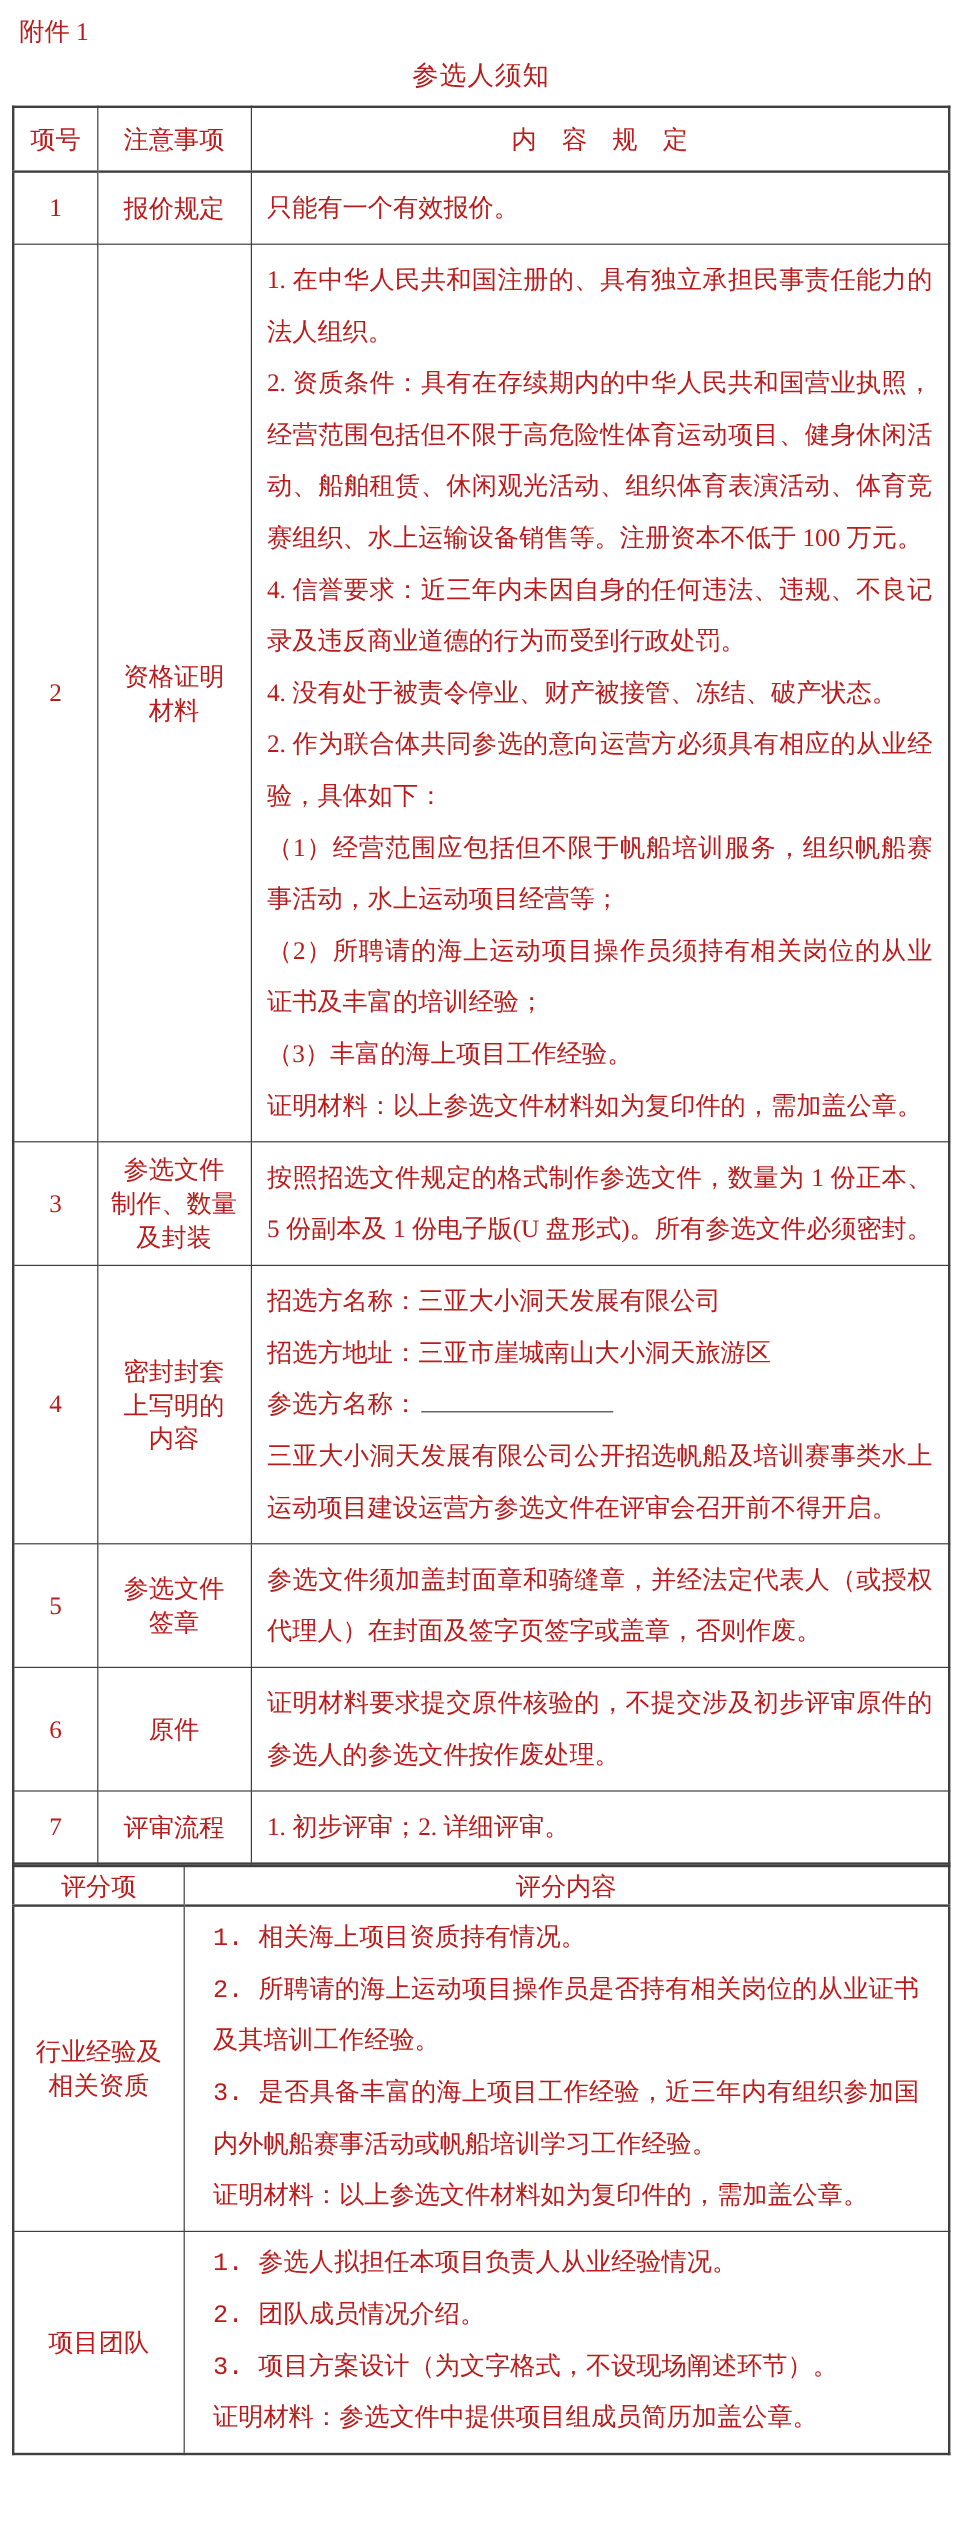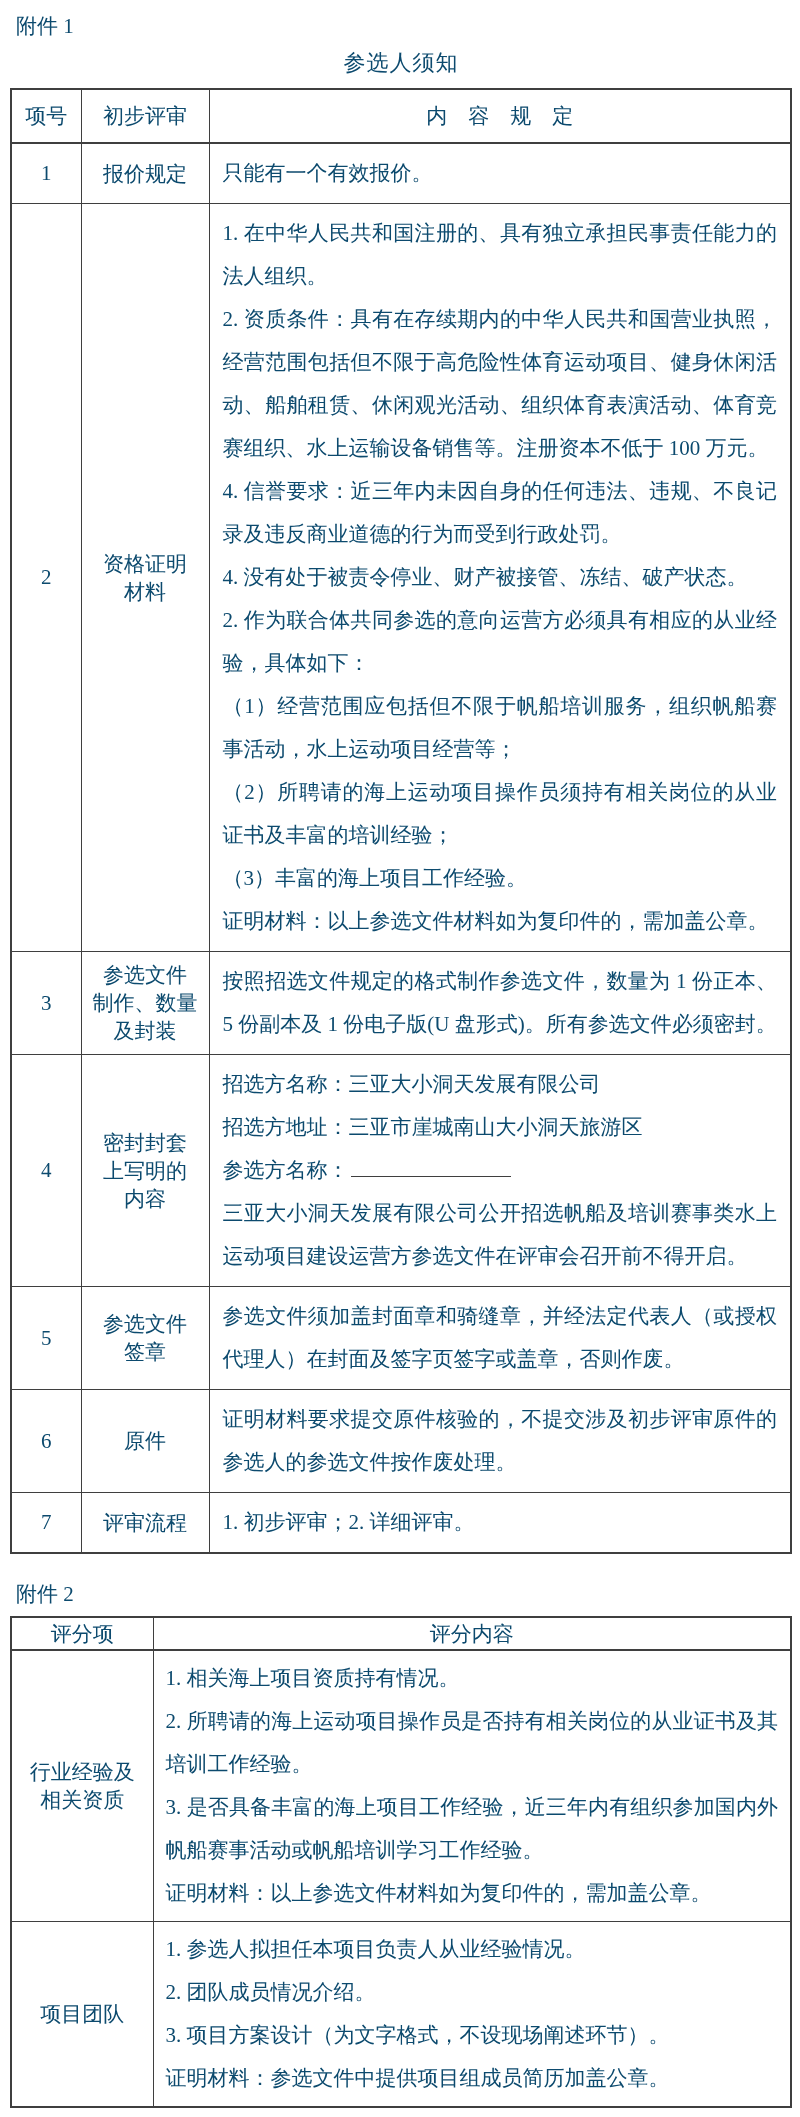--- a/index.html
+++ b/index.html
@@ -5,21 +5,21 @@
   html, body {
     margin: 0;
     padding: 0;
     background: #fdfdfd;
   }
   .doc {
     width: 800px;
     height: 2117px;
     box-sizing: border-box;
     background: #ffffff;
-    color: #0c4a6e;
+    color: #b91c1c;
     font-family: "Liberation Serif", "DejaVu Serif", serif;
     padding: 8px 8px 0 10px;
     overflow: hidden;
     position: relative;
   }
   .attachment-label {
     font-size: 21px;
     line-height: 28px;
     margin: 4px 0 8px 6px;
   }
@@ -67,21 +67,21 @@
     padding: 6px 2px;
   }
   .content-cell {
     font-size: 21px;
     line-height: 43px;
     padding: 8px 13px;
     vertical-align: middle;
     text-align: justify;
     border-radius: 26px;
   }
-  .t2 .content-cell { padding: 6px 12px; }
+  .t2 .content-cell { padding: 6px 24px; font-family: Liberation Mono, monospace; }
   .content-cell p { margin: 0; }
   .blank-underline {
     display: inline-block;
     width: 160px;
     height: 1em;
     border-bottom: 1px solid #3f3f3f;
     margin-left: 2px;
     vertical-align: baseline;
   }
 </style>
@@ -96,21 +96,21 @@
 
   <table class="doc-table t1">
     <colgroup>
       <col style="width:70px">
       <col style="width:128px">
       <col>
     </colgroup>
     <thead>
       <tr>
         <th>项号</th>
-        <th>初步评审</th>
+        <th>注意事项</th>
         <th>内　容　规　定</th>
       </tr>
     </thead>
     <tbody id="t1-body">
         <tr>
           <td class="no-cell">1</td>
           <td class="item-cell">报价规定</td>
           <td class="content-cell">
             <p>只能有一个有效报价。</p>
           </td>
@@ -170,21 +170,20 @@
         <tr>
           <td class="no-cell">7</td>
           <td class="item-cell">评审流程</td>
           <td class="content-cell">
             <p>1. 初步评审；2. 详细评审。</p>
           </td>
         </tr>
       </tbody>
   </table>
 
-  <div class="attachment-label second">附件 2</div>
 
 
   <table class="doc-table t2">
     <colgroup>
       <col style="width:142px">
       <col>
     </colgroup>
     <thead>
       <tr>
         <th>评分项</th>

